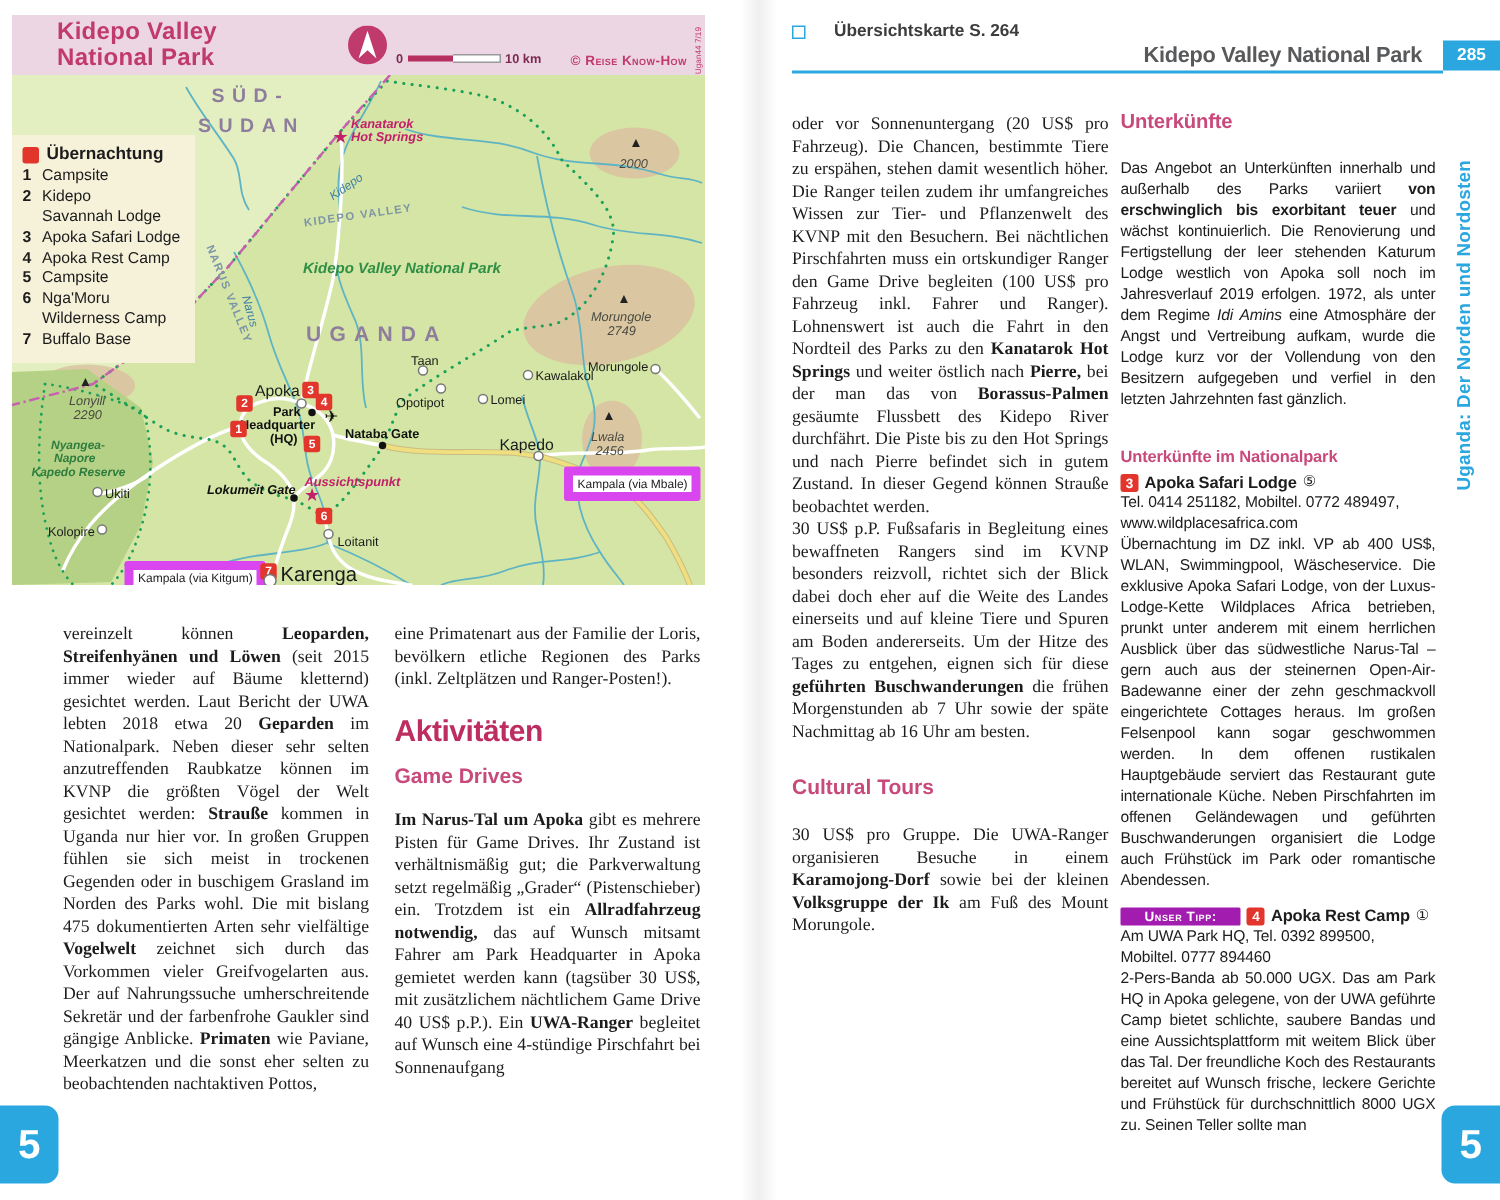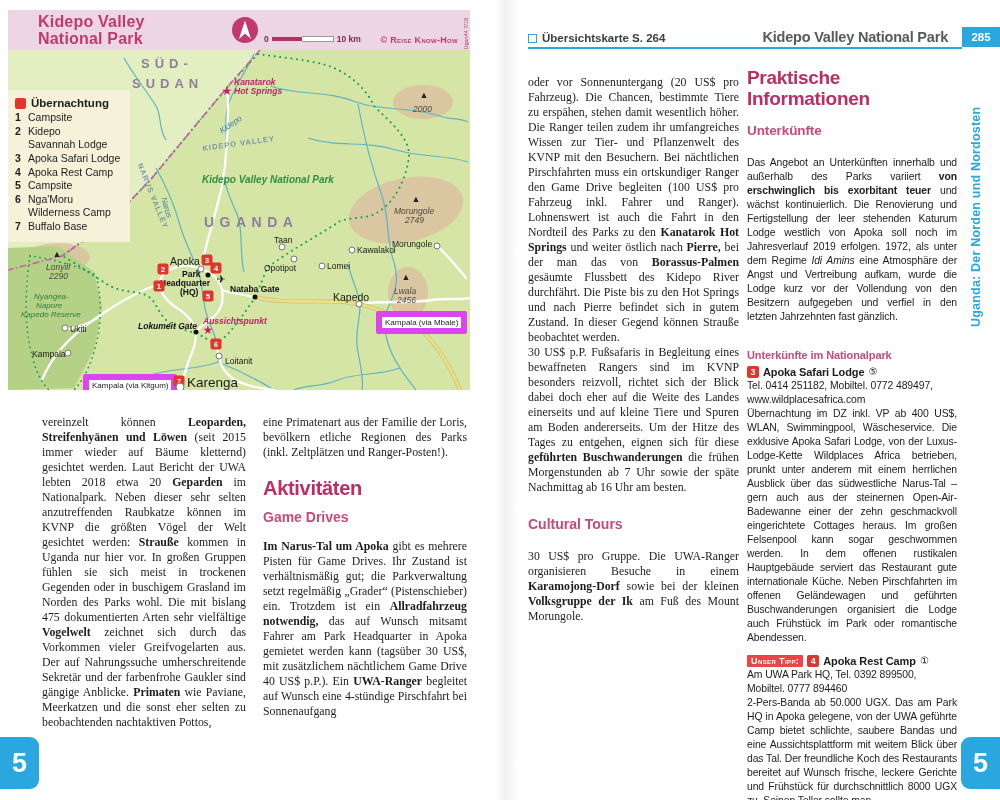--- a/index.html
+++ b/index.html
@@ -23,21 +23,21 @@
   .map-edition{position:absolute;right:1px;top:8px;font-size:5.5px;color:#C03A6B;
                writing-mode:vertical-rl;transform:rotate(180deg);}
   #map-body{position:relative;height:340px;background:#D4E5A5;overflow:hidden;}
   #map-svg{position:absolute;left:0;top:0;}
   #map-overlay{position:absolute;left:0;top:0;width:462px;height:340px;}
   .ml{position:absolute;white-space:nowrap;transform-origin:left top;}
   .ml-country{color:#8F7D9E;font-weight:bold;font-size:13px;letter-spacing:5px;}
   .ml-country-lg{color:#8F7D9E;font-weight:bold;font-size:14px;letter-spacing:5.5px;}
   .ml-valley{color:#7E95A6;font-weight:bold;font-size:7.5px;letter-spacing:1px;}
   .ml-park{color:#2E8F45;font-weight:bold;font-style:italic;font-size:10px;}
-  .ml-forest{color:#2E7D3F;font-weight:normal;font-style:italic;font-size:8px;}
+  .ml-forest{color:#2E7D3F;font-weight:bold;font-style:italic;font-size:8px;}
   .ml-town{color:#1a1a1a;font-size:8.5px;}
   .ml-town-md{color:#1a1a1a;font-size:10.5px;}
   .ml-town-lg{color:#1a1a1a;font-size:13.5px;}
   .ml-peaklbl{color:#4a4a42;font-size:8.5px;font-style:italic;}
   .ml-gate{color:#111;font-weight:bold;font-size:8.5px;}
   .ml-gate-i{color:#111;font-weight:bold;font-style:italic;font-size:8.5px;}
   .ml-hq{color:#111;font-weight:bold;font-size:8.5px;}
   .ml-mag{color:#C2206A;font-weight:bold;font-style:italic;font-size:8.5px;}
   .ml-river{color:#3F7FA5;font-style:italic;font-size:8px;}
   .m-marker{position:absolute;width:11px;height:11px;background:#E2352B;color:#fff;font-size:8px;
@@ -85,26 +85,26 @@
   .h-unt{color:#C74A7B;font-size:13.5px;font-weight:bold;text-align:left;margin:14px 0 0;}
   .p-first{margin-top:18px !important;}
   .h-np{color:#C74A7B;font-size:11px;font-weight:bold;text-align:left;margin:24px 0 0;}
   .entry{display:flex;align-items:center;gap:4px;margin-top:3px;text-align:left;}
   .e-marker{width:12px;height:12px;background:#E2352B;color:#fff;border-radius:2px;font-size:9px;
             font-weight:bold;text-align:center;line-height:12px;flex:none;}
   .e-name{font-weight:bold;font-size:11px;white-space:nowrap;}
   .e-price{font-size:10px;}
   .contact{text-align:left;}
   .tip-row{margin-top:9px;}
-  .tip-badge{display:inline-block;background:#ef4444;color:#fff;font-size:9px;font-weight:bold;
-             padding:0 4px;line-height:12.5px;border-radius:1px;font-variant:small-caps;
+  .tip-badge{display:inline-block;background:#a21caf;color:#fff;font-size:9px;font-weight:bold;
+             padding:0 16px;line-height:12.5px;border-radius:1px;font-variant:small-caps;
              letter-spacing:.4px;flex:none;}
 
   
-  .hdr-left{position:absolute;left:528px;top:32px;display:flex;align-items:center;gap:5px;
+  .hdr-left{position:absolute;left:528px;top:15px;display:flex;align-items:center;gap:19px;
             font-size:11.5px;font-weight:bold;color:#3c3c3c;}
   .hdr-sq{width:7px;height:7px;border:1.5px solid #2BA7DF;flex:none;}
   .hdr-right{position:absolute;right:52px;top:29px;font-size:14.5px;font-weight:bold;color:#58595b;
              letter-spacing:-.2px;}
   .hdr-page{position:absolute;left:962px;top:27px;width:38px;height:20px;background:#2BA7DF;
             color:#fff;font-weight:bold;font-size:11.5px;text-align:center;line-height:20px;}
   .hdr-rule{position:absolute;left:528px;top:47px;width:434px;height:2px;background:#2BA7DF;}
 
   
   .side-text{position:absolute;left:969px;top:65px;height:262px;color:#2BA7DF;font-weight:bold;
@@ -208,21 +208,21 @@
         <div class="ml ml-peaklbl" style="left: 386px; top: 236px;">Lwala</div>
         <div class="ml ml-peaklbl" style="left: 389px; top: 245px;">2456</div>
         <div class="ml ml-mag" style="left: 195px; top: 266px;">Aussichtspunkt</div>
         <div class="ml ml-gate-i" style="left: 130px; top: 271px;">Lokumeit Gate</div>
         <div class="ml ml-peaklbl" style="left: 38px; top: 212px;">Lonyili</div>
         <div class="ml ml-peaklbl" style="left: 41px; top: 221px;">2290</div>
         <div class="ml ml-forest" style="left: 26px; top: 242px;">Nyangea-</div>
         <div class="ml ml-forest" style="left: 28px; top: 251px;">Napore</div>
         <div class="ml ml-forest" style="left: 13px; top: 260px;">Kapedo Reserve</div>
         <div class="ml ml-town" style="left: 62px; top: 274px;">Ukiti</div>
-        <div class="ml ml-town" style="left: 24px; top: 299px;">Kampala</div>
+        <div class="ml ml-town" style="left: 24px; top: 299px;">Kolopire</div>
         <div class="ml ml-town" style="left: 217px; top: 306px;">Loitanit</div>
         <div class="ml ml-town-lg" style="left: 179px; top: 325px;">Karenga</div>
         <div class="m-box" style="left: 75px; top: 324px;">Kampala (via Kitgum)</div>
         <div class="m-box" style="left: 368px; top: 261px;">Kampala (via Mbale)</div>
         <div class="m-marker" style="left: 199px; top: 210px;">3</div>
         <div class="m-marker" style="left: 208px; top: 218px;">4</div>
         <div class="m-marker" style="left: 155px; top: 219px;">2</div>
         <div class="m-marker" style="left: 151px; top: 236px;">1</div>
         <div class="m-marker" style="left: 200px; top: 246px;">5</div>
         <div class="m-marker" style="left: 208px; top: 294px;">6</div>
@@ -310,21 +310,20 @@
 <div class="side-text">Uganda: Der Norden und Nordosten</div>
 
 <div id="rcol1" class="col">
   <p><span>oder vor Sonnenuntergang (20 US$ pro Fahrzeug). Die Chancen, bestimmte Tiere zu erspähen, stehen damit wesentlich höher. Die Ranger teilen zudem ihr umfangreiches Wissen zur Tier- und Pflanzenwelt des KVNP mit den Besuchern. Bei nächtlichen Pirschfahrten muss ein ortskundiger Ranger den Game Drive begleiten (100 US$ pro Fahrzeug inkl. Fahrer und Ranger). Lohnenswert ist auch die Fahrt in den Nordteil des Parks zu den </span><span class="b">Kanatarok Hot Springs</span><span> und weiter östlich nach </span><span class="b">Pierre,</span><span> bei der man das von </span><span class="b">Borassus-Palmen</span><span> gesäumte Flussbett des Kidepo River durchfährt. Die Piste bis zu den Hot Springs und nach Pierre befindet sich in gutem Zustand. In dieser Gegend können Strauße beobachtet werden.</span></p>
   <p><span>30 US$ p.P. Fußsafaris in Begleitung eines bewaffneten Rangers sind im KVNP besonders reizvoll, richtet sich der Blick dabei doch eher auf die Weite des Landes einerseits und auf kleine Tiere und Spuren am Boden andererseits. Um der Hitze des Tages zu entgehen, eignen sich für diese </span><span class="b">geführten Buschwanderungen</span><span> die frühen Morgenstunden ab 7 Uhr sowie der späte Nachmittag ab 16 Uhr am besten.</span></p>
   <div class="h-sub">Cultural Tours</div>
   <p><span>30 US$ pro Gruppe. Die UWA-Ranger organisieren Besuche in einem </span><span class="b">Karamojong-Dorf</span><span> sowie bei der kleinen </span><span class="b">Volksgruppe der Ik</span><span> am Fuß des Mount Morungole.</span></p>
 </div>
 
 <div id="rcol2">
-  <div class="h-pi">Praktische Informationen</div>
   <div class="h-unt">Unterkünfte</div>
   <p class="p-first"><span>Das Angebot an Unterkünften innerhalb und außerhalb des Parks variiert </span><span class="b">von erschwinglich bis exorbitant teuer</span><span> und wächst kontinuierlich. Die Renovierung und Fertigstellung der leer stehenden Katurum Lodge westlich von Apoka soll noch im Jahresverlauf 2019 erfolgen. 1972, als unter dem Regime </span><span class="i">Idi Amins</span><span> eine Atmosphäre der Angst und Vertreibung aufkam, wurde die Lodge kurz vor der Vollendung von den Besitzern aufgegeben und verfiel in den letzten Jahrzehnten fast gänzlich.</span></p>
   <div class="h-np">Unterkünfte im Nationalpark</div>
   <div class="entry">
     <span class="e-marker">3</span>
     <span class="e-name">Apoka Safari Lodge</span>
     <span class="e-price">⑤</span>
   </div>
   <div class="contact">Tel. 0414 251182, Mobiltel. 0772 489497,</div>
   <div class="contact">www.wildplacesafrica.com</div>

